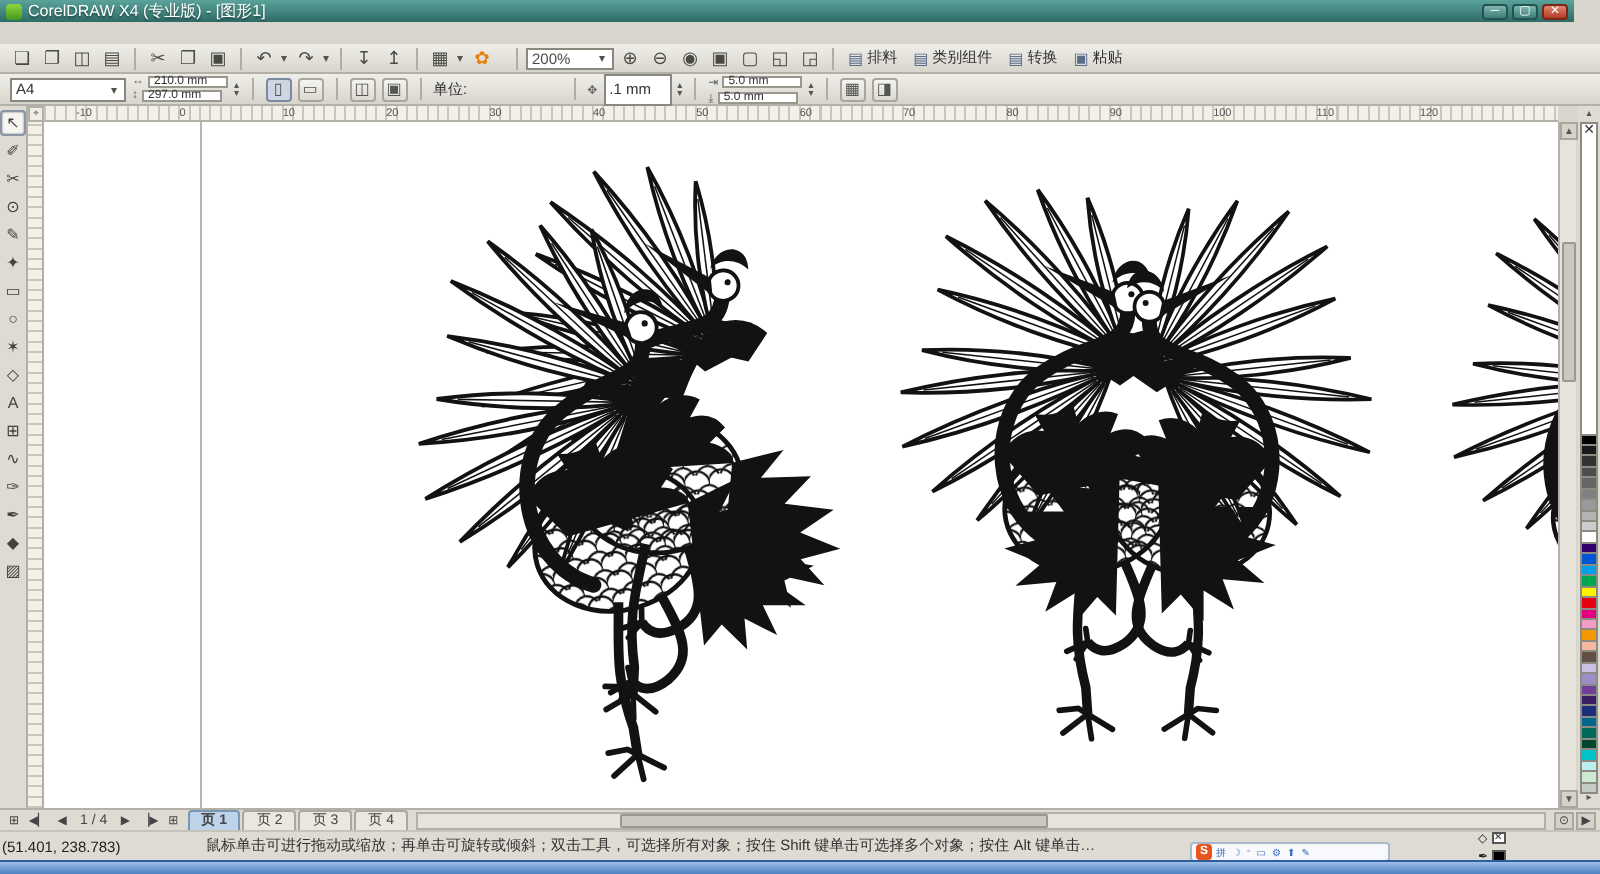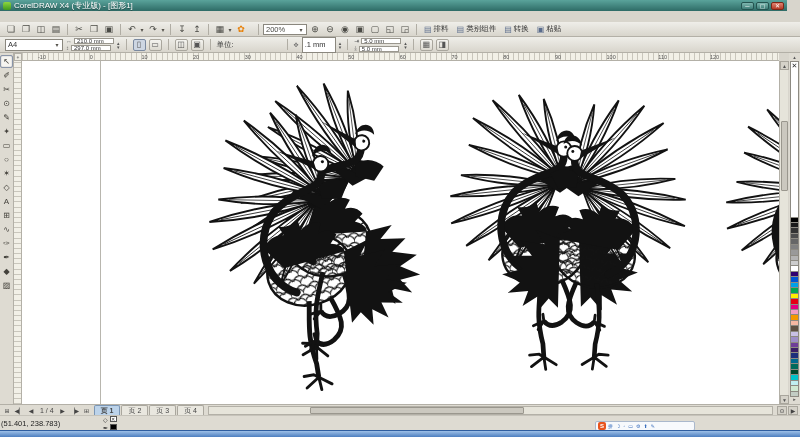--- a/index.html
+++ b/index.html
@@ -515,20 +515,21 @@
         <span class="hs-thumb" data-name="horizontal-scroll-thumb"></span>
       </span>
     <span class="nav-right">
       <span class="nav-ic" data-name="pan-zoom-icon">⊙</span>
       <span class="nav-ic" data-name="scroll-right-icon">▶</span>
     </span>
   </div>
 
   <div class="statusbar" data-name="status-bar">
     <span class="coords" data-name="cursor-coordinates">(51.401, 238.783)</span>
+    <span class="hint" data-name="status-hint-text">鼠标单击可进行拖动或缩放；再单击可旋转或倾斜；双击工具，可选择所有对象；按住 Shift 键单击可选择多个对象；按住 Alt 键单击…</span>
     <span class="ind-group">
       <span class="ind-row">
           <span data-name="fill-indicator-icon">◇</span>
           <span class="mini-swatch" data-name="fill-none-swatch">✕</span>
         </span>
       <span class="ind-row">
           <span data-name="outline-indicator-icon">✒</span>
           <span class="mini-swatch" data-name="outline-color-swatch" style="background: rgb(0, 0, 0);"></span>
         </span>
     </span>

